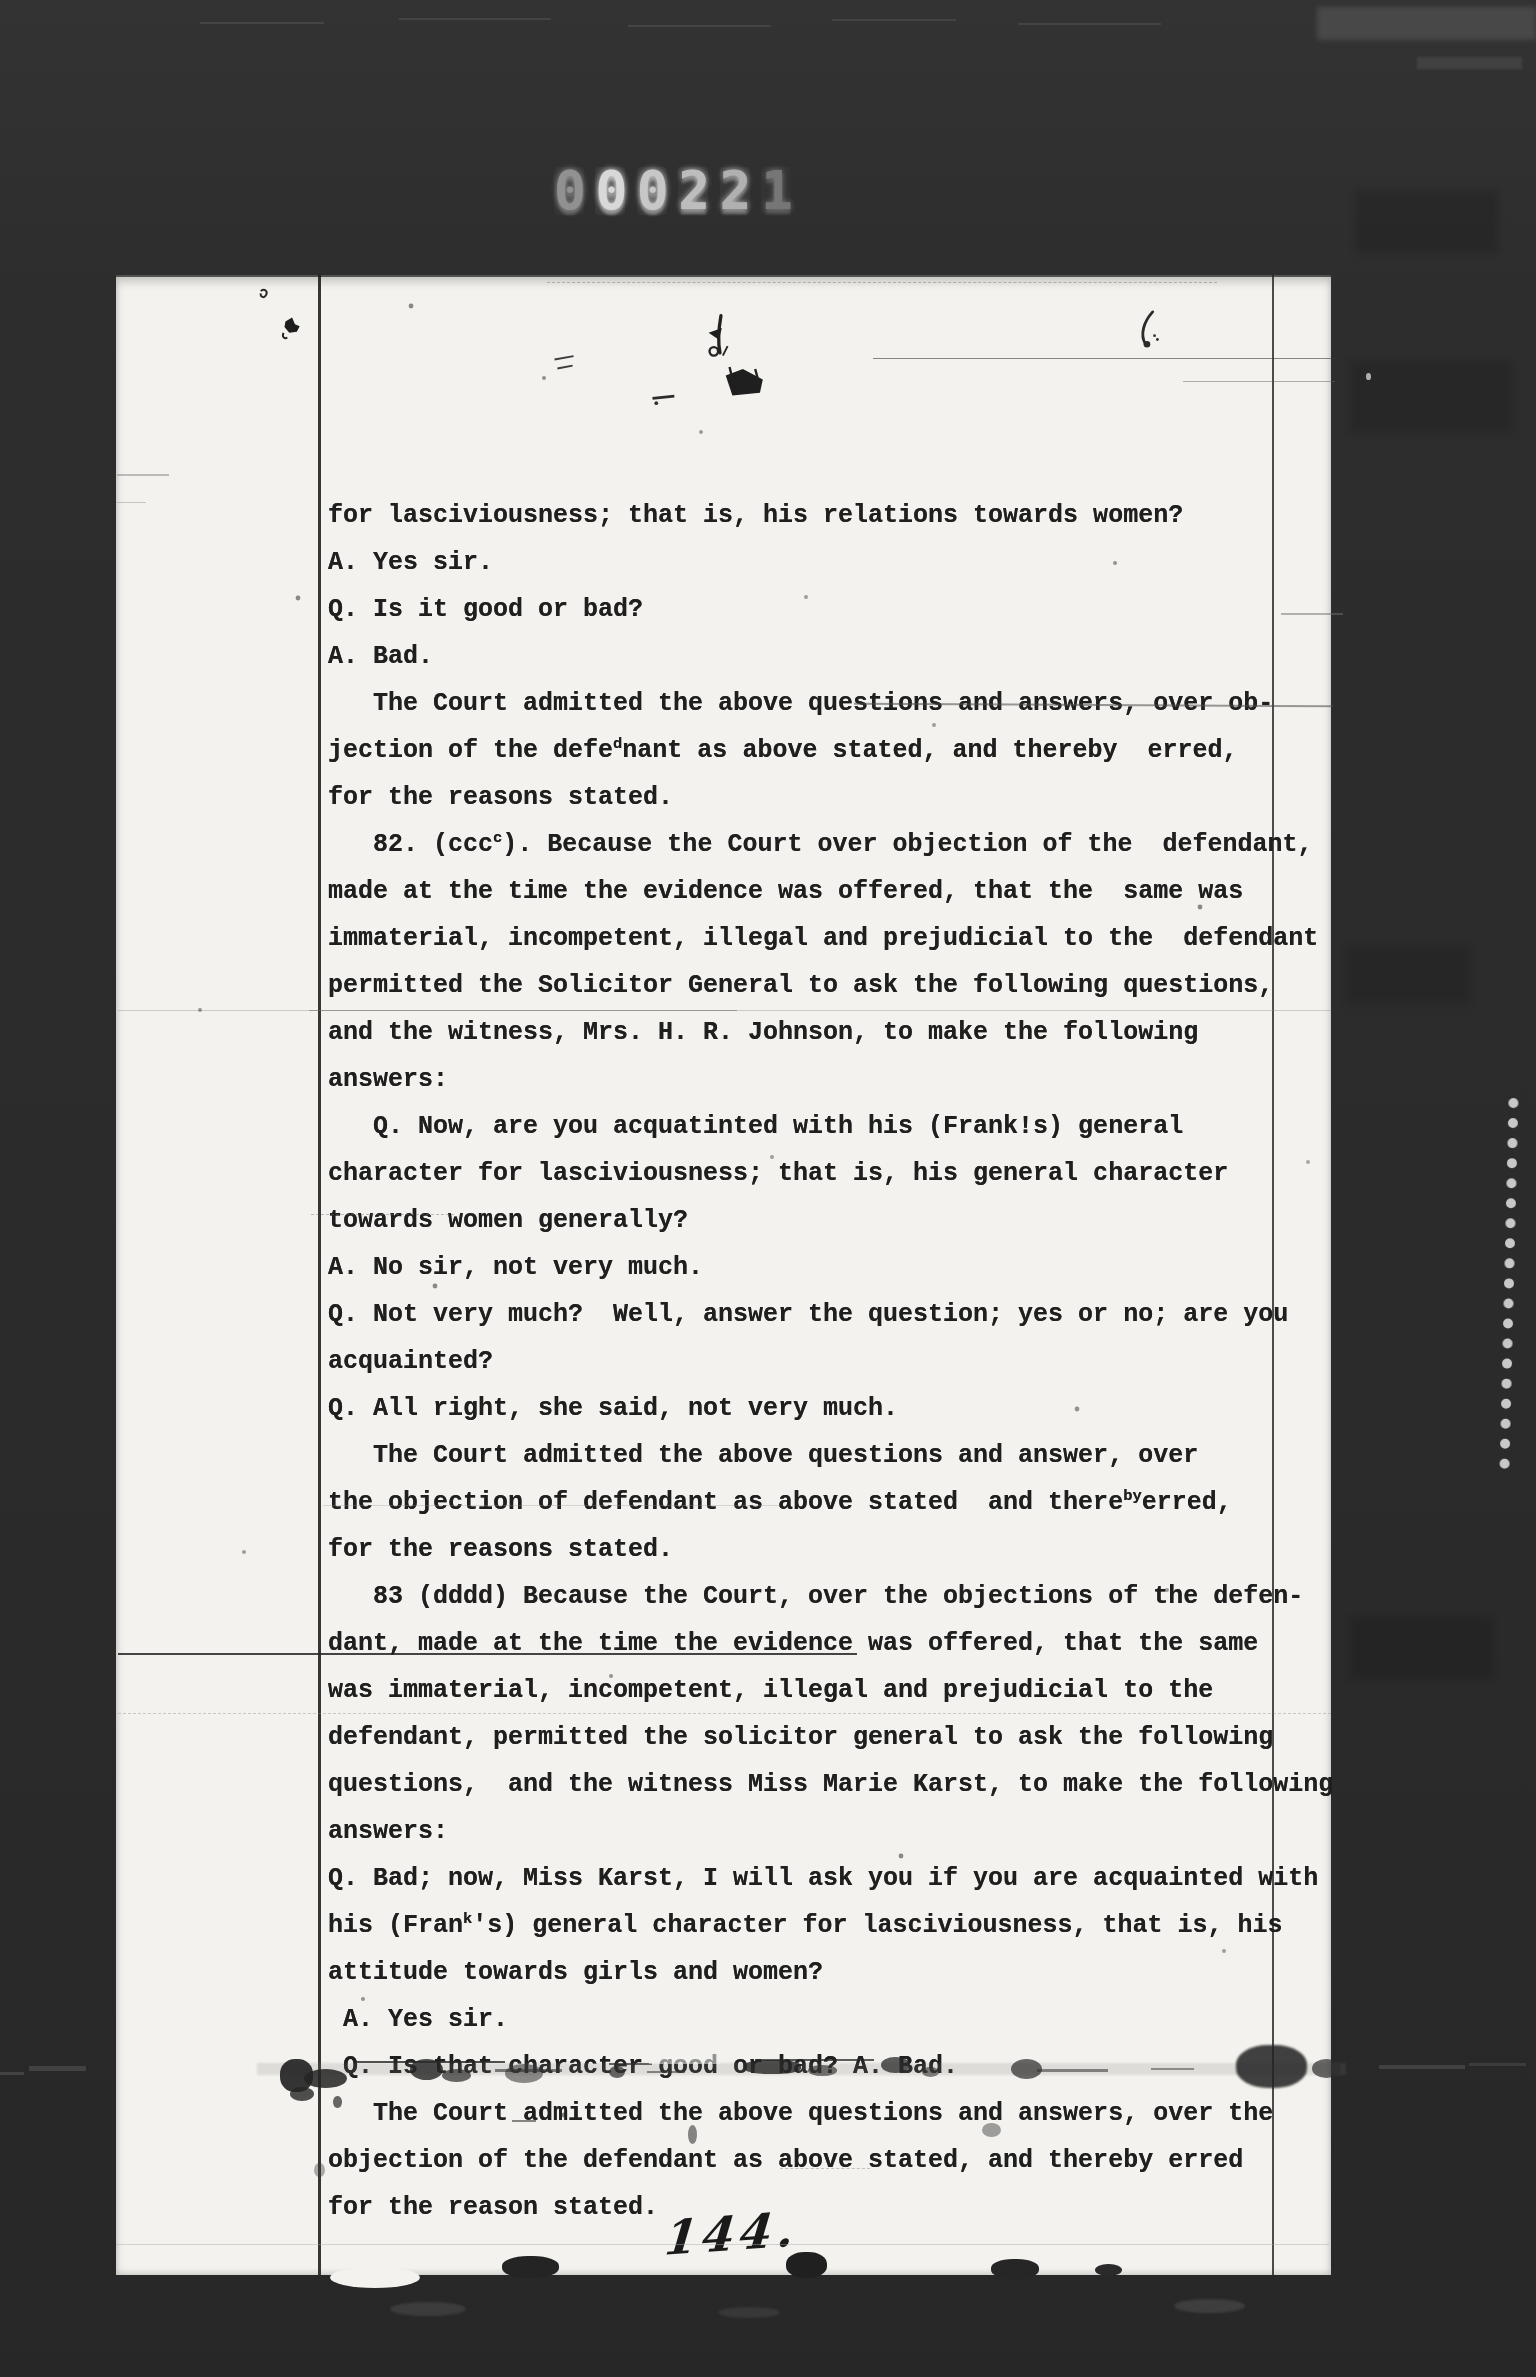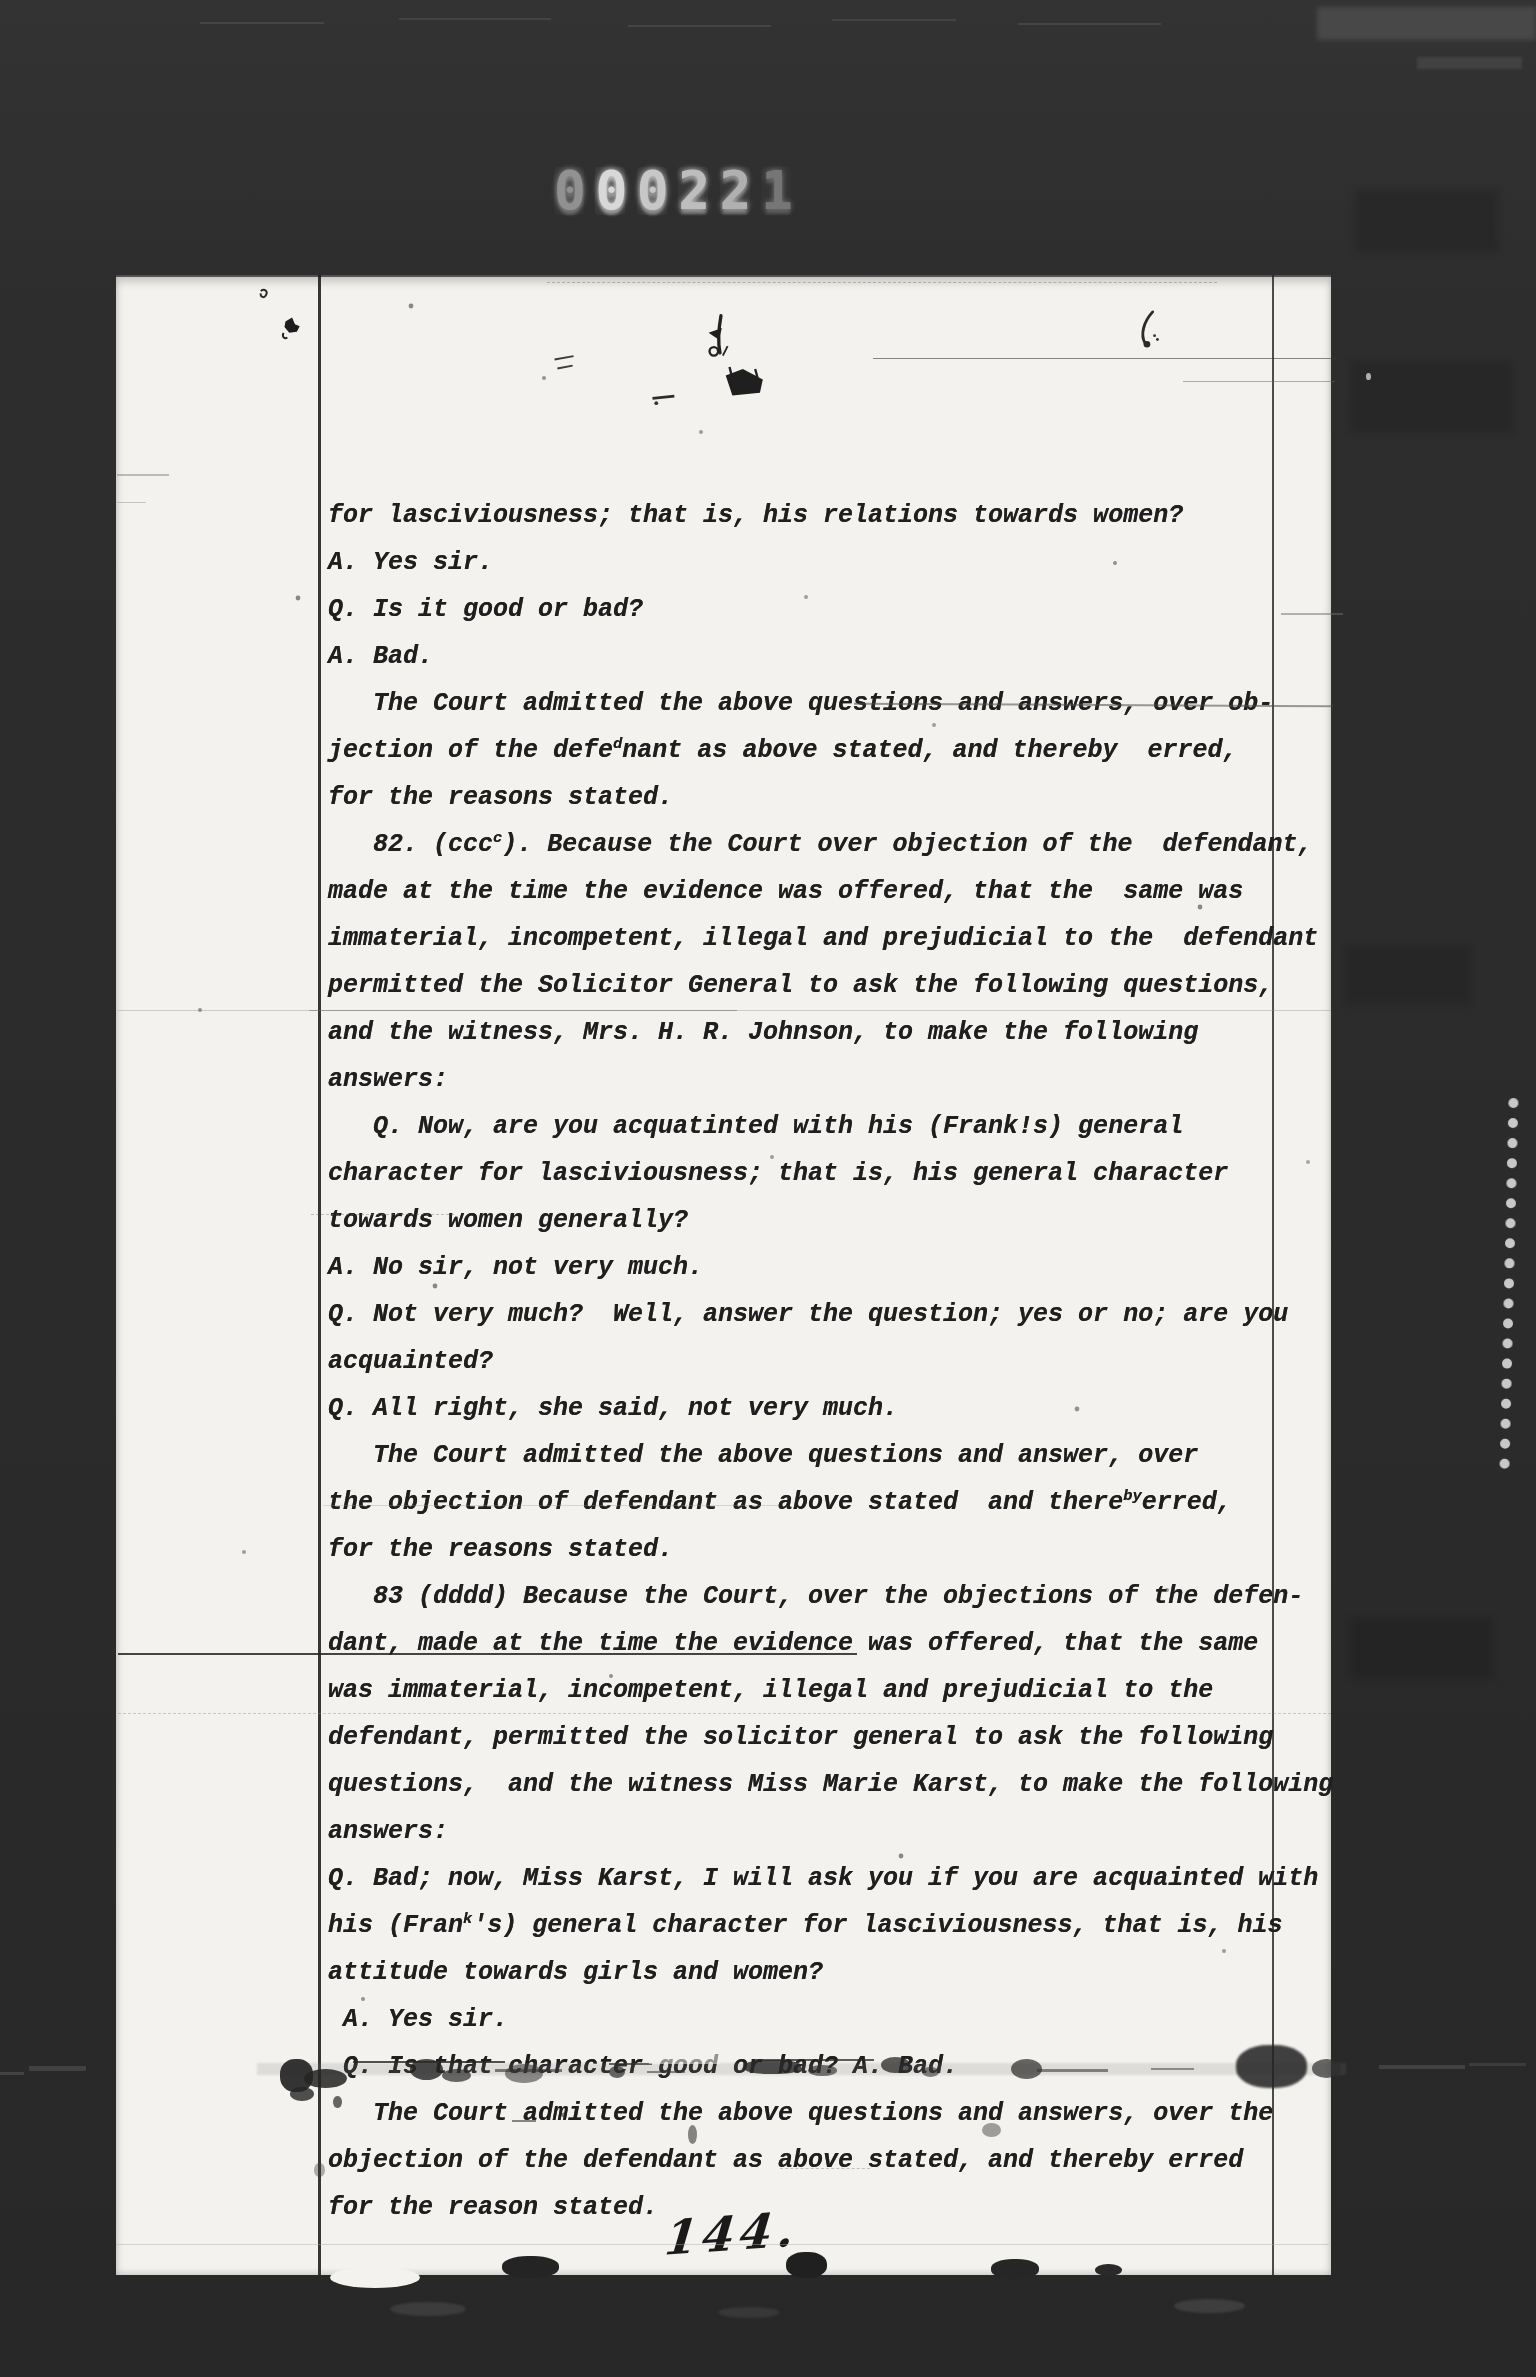--- a/index.html
+++ b/index.html
@@ -19,21 +19,21 @@
         box-shadow:inset 0 1.9px 0 rgba(20,20,20,.65), inset 0 6.7px 8.6px rgba(60,60,60,.25),
                    inset 0 -2.9px 4.8px rgba(120,120,120,.25);}
   .rule{position:absolute;top:275px;height:2000px;}
   .rule.left{left:318px;width:2.9px;background:#1b1b1b;opacity:.88;}
   .rule.right{left:1272px;width:2.4px;background:#222;opacity:.8;}
   
   .typed{position:absolute;left:328px;top:492px;width:1046px;
          font-family:"Liberation Mono","DejaVu Sans Mono",monospace;
          font-size:25px;line-height:47px;font-weight:bold;color:#1f1f1f;
          white-space:pre;text-shadow:0 0 0.5px rgba(25,25,25,.75);}
-  .typed .line{height:47px;font-style:italic;}
+  .typed .line{height:47px;}
   .typed .sup{font-size:.62em;vertical-align:super;line-height:0;}
   
   .pageno{position:absolute;left:665px;top:2206px;
           font-family:"DejaVu Serif",serif;font-style:italic;font-weight:600;
           font-size:47px;color:#1a1a1a;letter-spacing:4.8px;
           transform:rotate(-4deg) skewX(-10deg);}
   
   .art{position:absolute;}
   .blur1{filter:blur(0.7px);} .blur2{filter:blur(1.2px);} .blur3{filter:blur(2.4px);} .blur4{filter:blur(3.8px);}
   .speckles{position:absolute;left:0;top:0;width:1.9px;height:1.9px;border-radius:50%;

